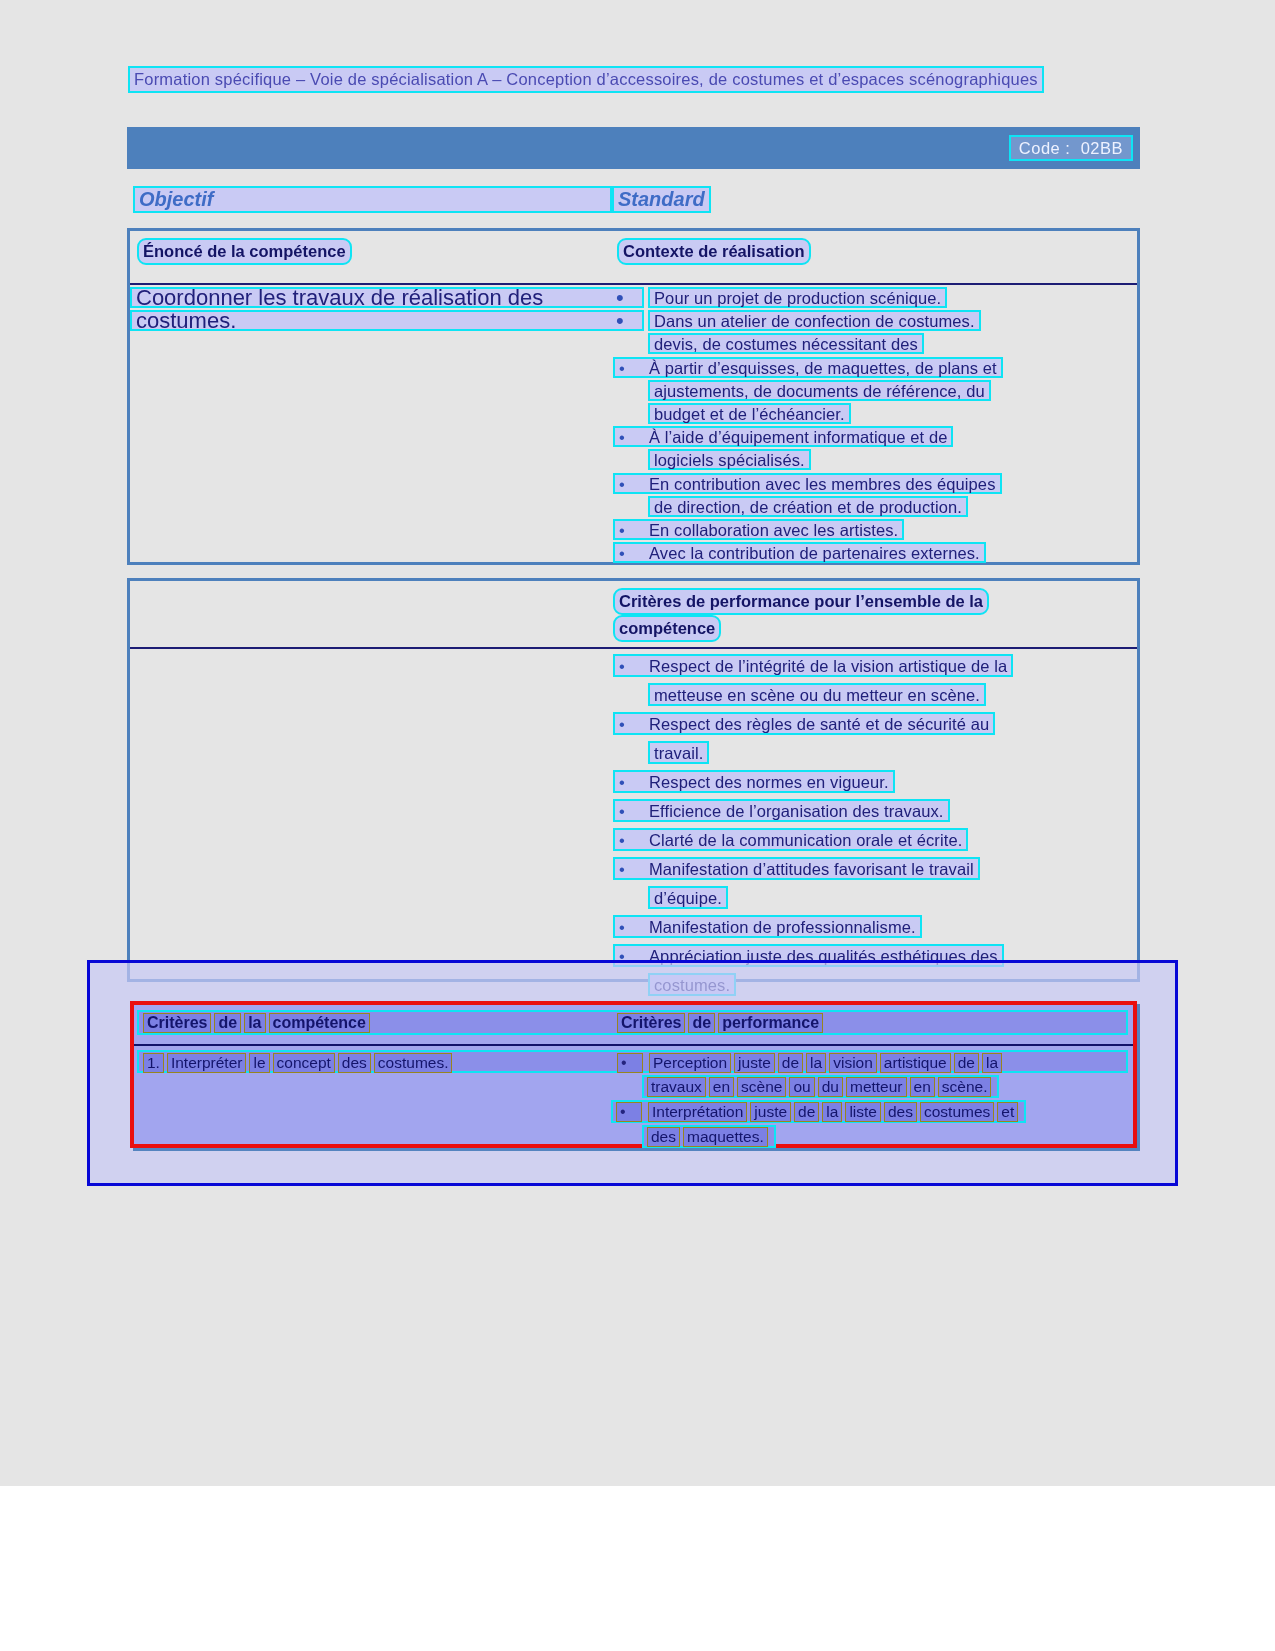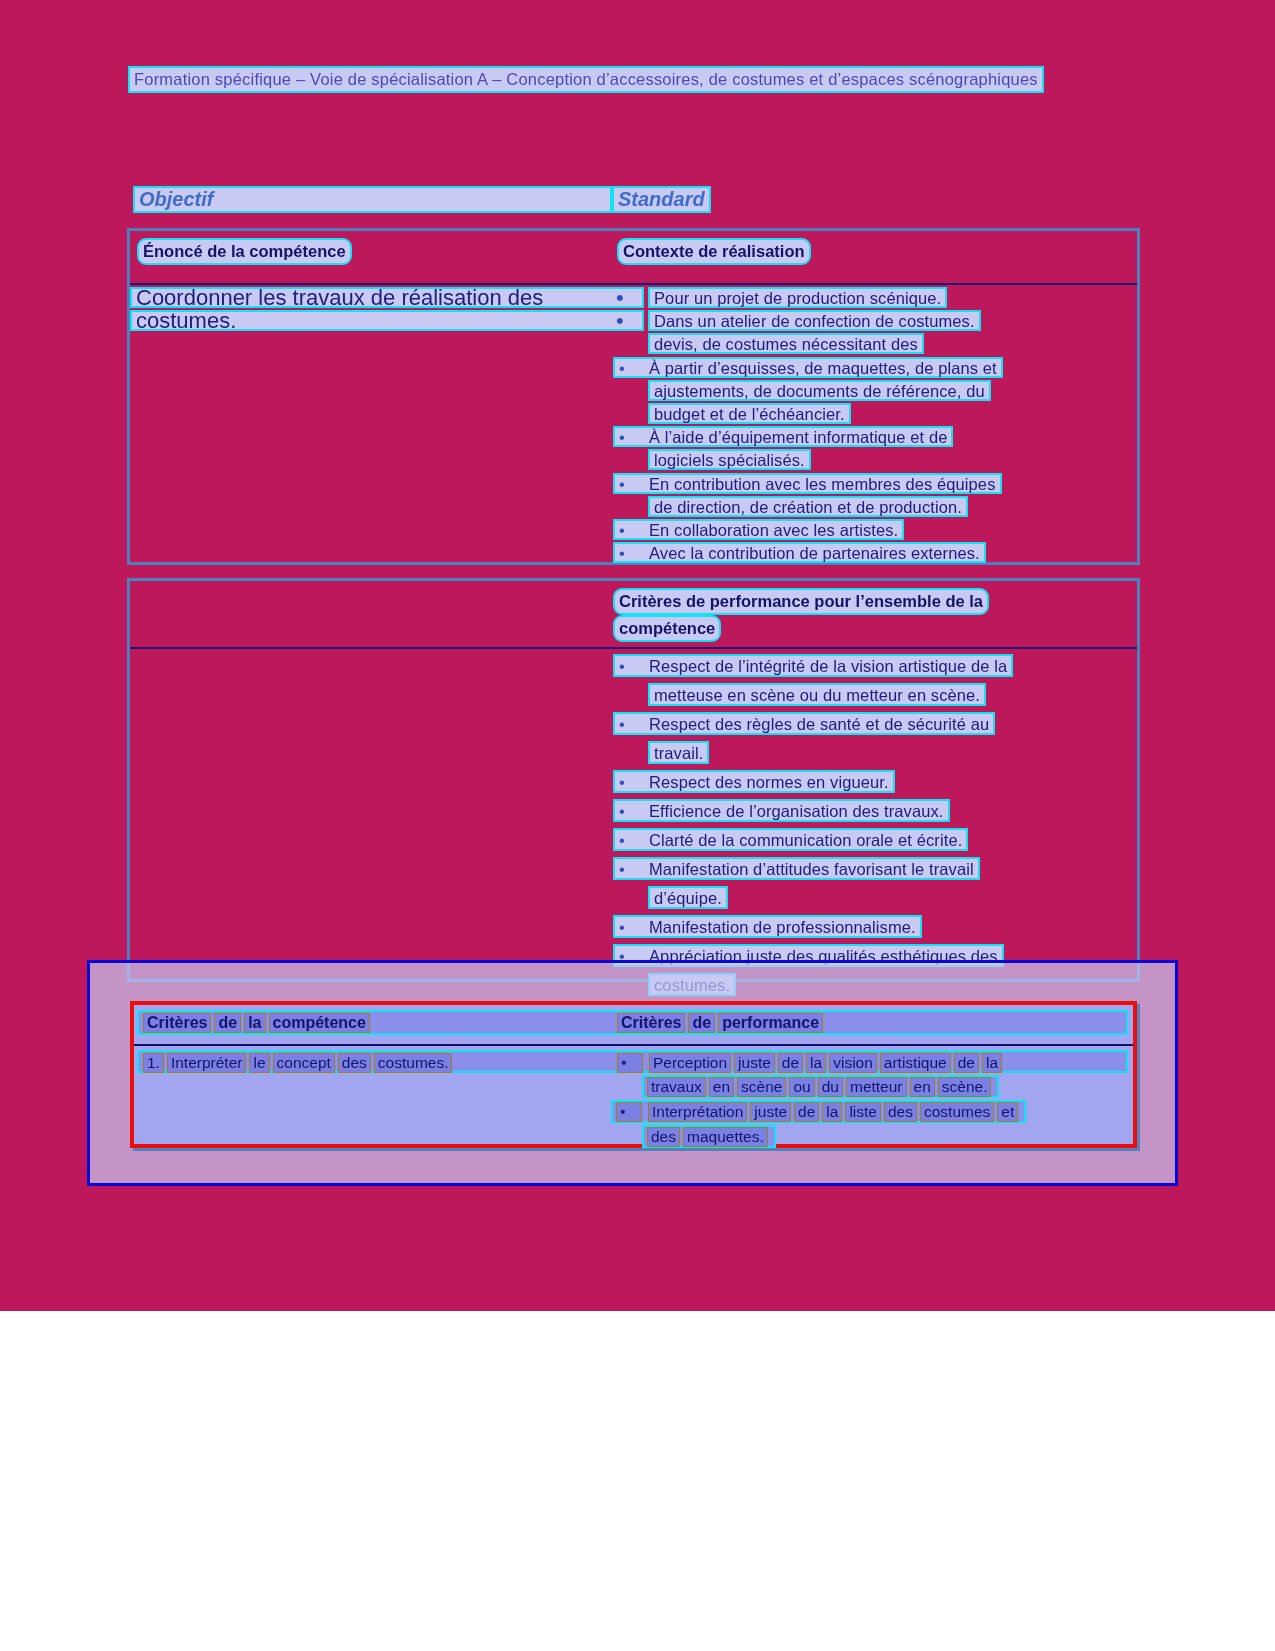--- a/index.html
+++ b/index.html
@@ -1,20 +1,20 @@
 <!DOCTYPE html>
 <html style="--highlight-border: #0ee4f4; --highlight-fill: #c9caf4; --bar-blue: #4d80bc; --table-border: #4d80bc; --text-navy: #20207a; --heading-navy: #141465; --heading-blue: #3f6cc6; --top-header-text: #4a4ab2; --overlay-border: #0707d6; --overlay-fill: rgba(200,201,245,0.7); --selection-red: #ea0e0e; --word-box-border: #97851f; --word-box-fill: #7c80e4; --strip3-fill: #8b8fe9; --table3-fill: #a2a5ef; --rule-navy: #1c1c74; --footer-text: #4c4c84;"><head>
 <meta charset="utf-8">
 <style>
   * { box-sizing: border-box; margin: 0; padding: 0; }
   html,body { background:#ffffff; }
   body { font-family: "Liberation Sans", sans-serif; }
   .page {
-    position: relative; width: 1275px; height: 1311px;
-    background: #be185d; overflow: hidden;
+    position: relative; width: 1275px; height: 1486px;
+    background: #e5e5e5; overflow: hidden;
     color: var(--text-navy, #20207a);
   }
   
   .hl {
     display: inline-block;
     background: var(--highlight-fill, #c9caf4);
     border: 2px solid var(--highlight-border, #0ee4f4);
     padding: 0 4px;
     white-space: nowrap;
     line-height: 20px;
@@ -128,20 +128,23 @@
   }
   .footer-bar .pageno { color: #35356e; }
 </style>
 </head>
 <body>
 
 <div class="page">
 
   <div class="hl top-header">Formation spécifique – Voie de spécialisation A – Conception d’accessoires, de costumes et d’espaces scénographiques</div>
 
+  <div class="title-bar">
+    <span class="code-box">Code :  02BB</span>
+  </div>
 
   <div class="obj-std-row">
     <span class="hl obj-box">Objectif</span>
     <span class="hl std-box">Standard</span>
   </div>
 
   <div class="tbl t1">
     <span class="hl th-strip" style="left:7px">Énoncé de la compétence</span>
     <span class="hl th-strip" style="left:487px">Contexte de réalisation</span>
     <div class="rule" style="top:52px"></div>

